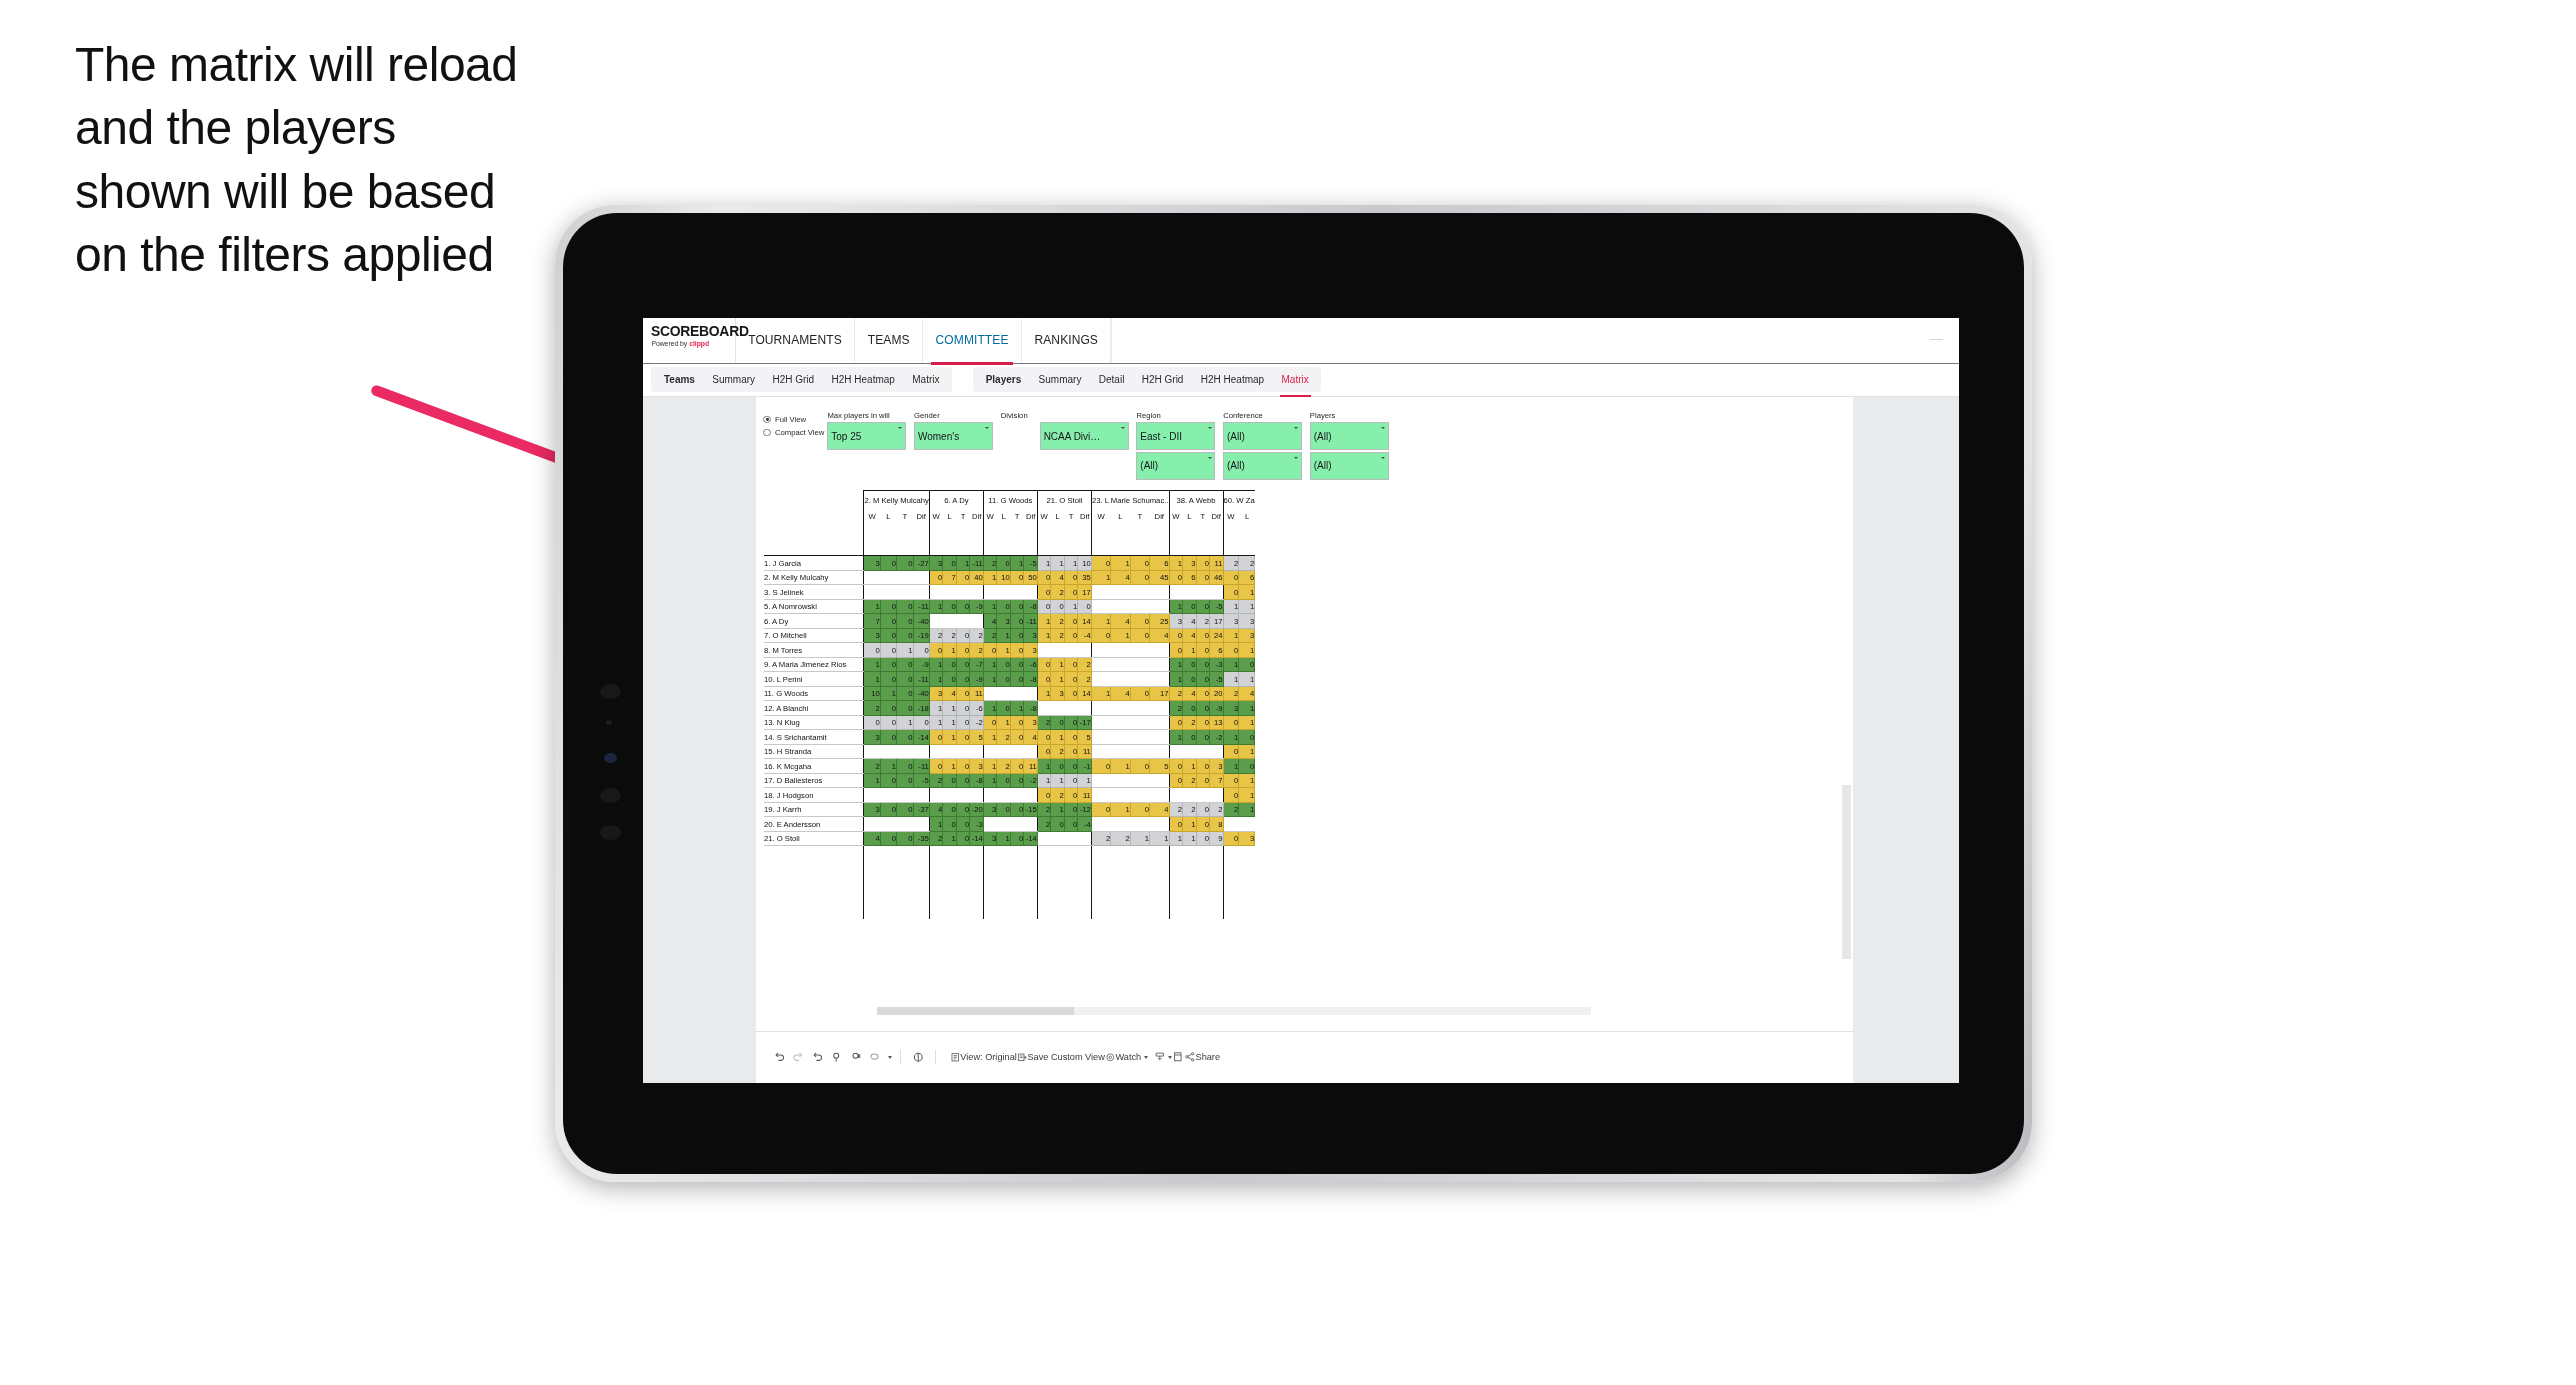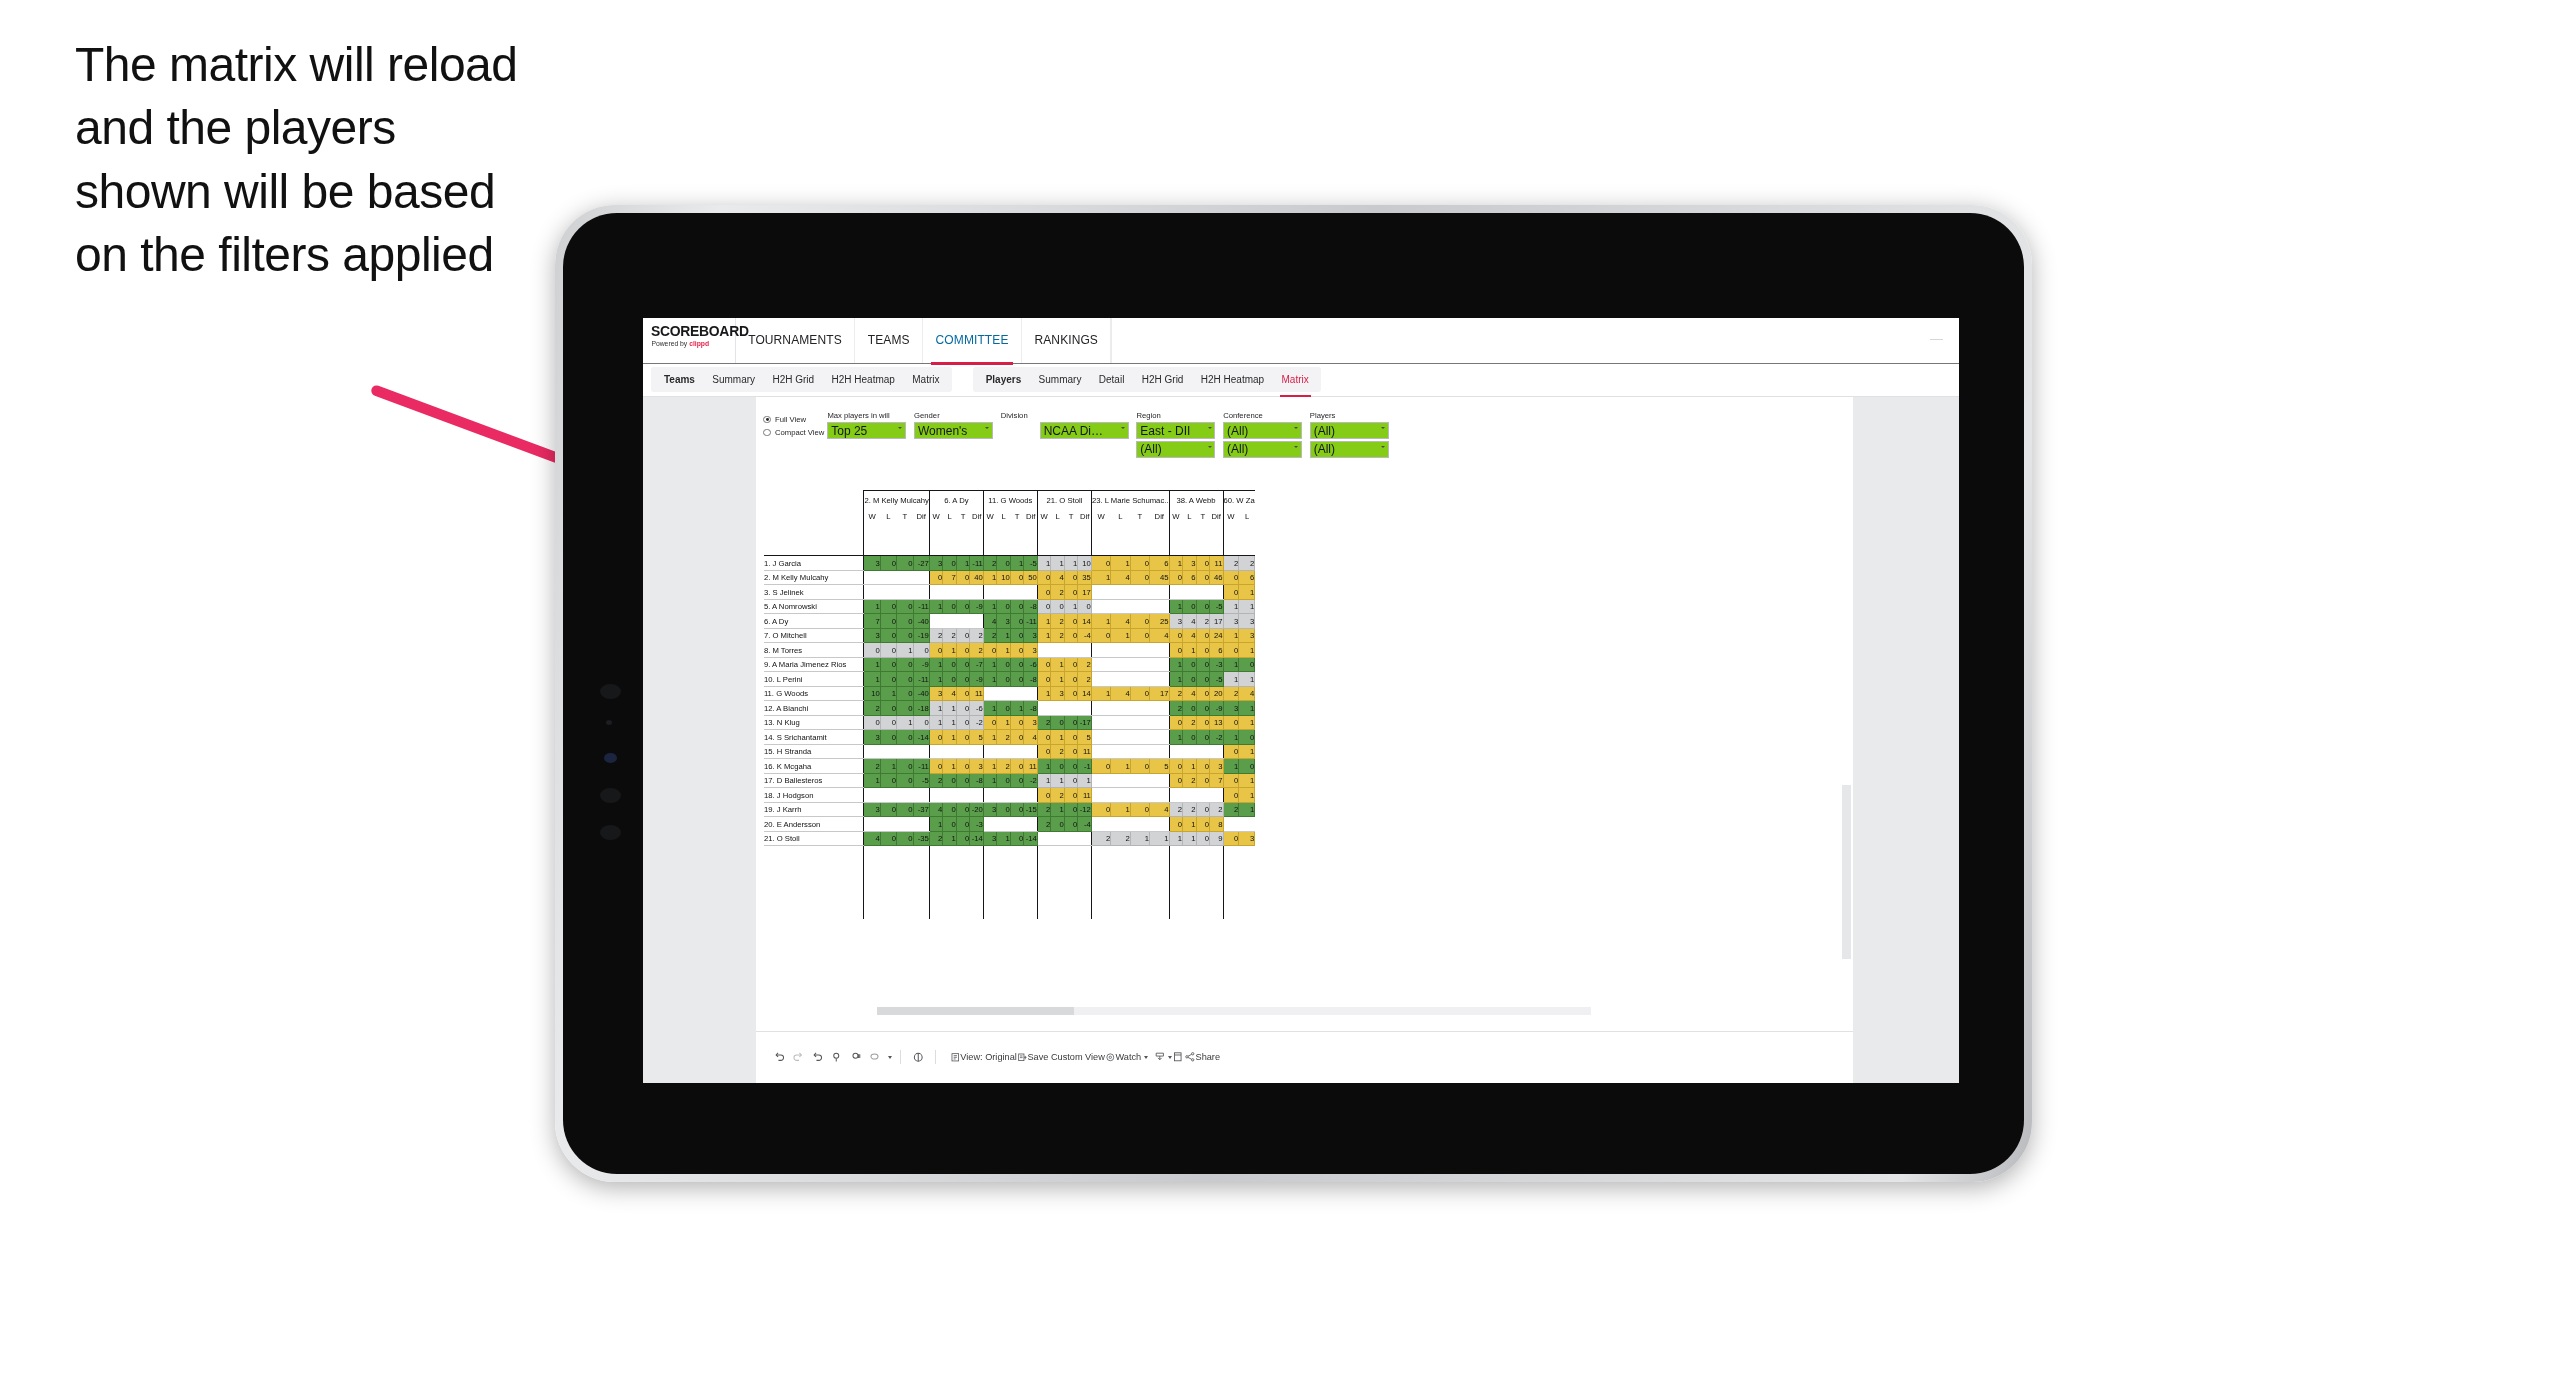--- a/index.html
+++ b/index.html
@@ -86,22 +86,22 @@
   #filters { display:flex; padding:14.5px 0 0 7.7px; gap:0px; }
   .radios { width:64px; padding-top:3.9px; }
   .radio { display:flex; align-items:center; font-size:7.7px; color:#1f1f22; margin-bottom:3.9px; }
   .radio .dot { width:7.7px; height:7.7px; border:1px solid #79797c; border-radius:50%;
      margin-right:3.9px; position:relative; background:#fff; flex:none;}
   .radio.on .dot:after { content:""; position:absolute; left:1.4px; top:1.4px; width:2.9px;height:2.9px;
      border-radius:50%; background:#2b2b2e; }
   .fcol { margin-right:7.7px; }
   .fcol .lbl { font-size:7.7px; color:#1f1f22; margin-bottom:1.9px; }
   .sel {
-    width:73px; height:17px; border:1px solid #b9babd; background:#84cc16;
-    display:flex; align-items:center; font-size:12px; color:#16161a; padding-left:2.9px;
+    width:73px; height:28px; border:1px solid #b9babd; background:#86efac;
+    display:flex; align-items:center; font-size:10px; color:#16161a; padding-left:2.9px;
     position:relative; margin-bottom:1.9px;
   }
   .sel .cv { overflow:hidden; white-space:nowrap; text-overflow:ellipsis; width:60px; }
   .sel .car { position:absolute; right:2.9px; top:3.9px; width:0;height:0;
     border-left:2.4px solid transparent;border-right:2.4px solid transparent;border-top:2.9px solid #4a4a4d; }
   .fcol.w1 .sel { width:79px; }
   .fcol.w2 .sel { width:79px; }
   .fcol.w3 .sel { width:89px;margin-left:39px; }
 
   

